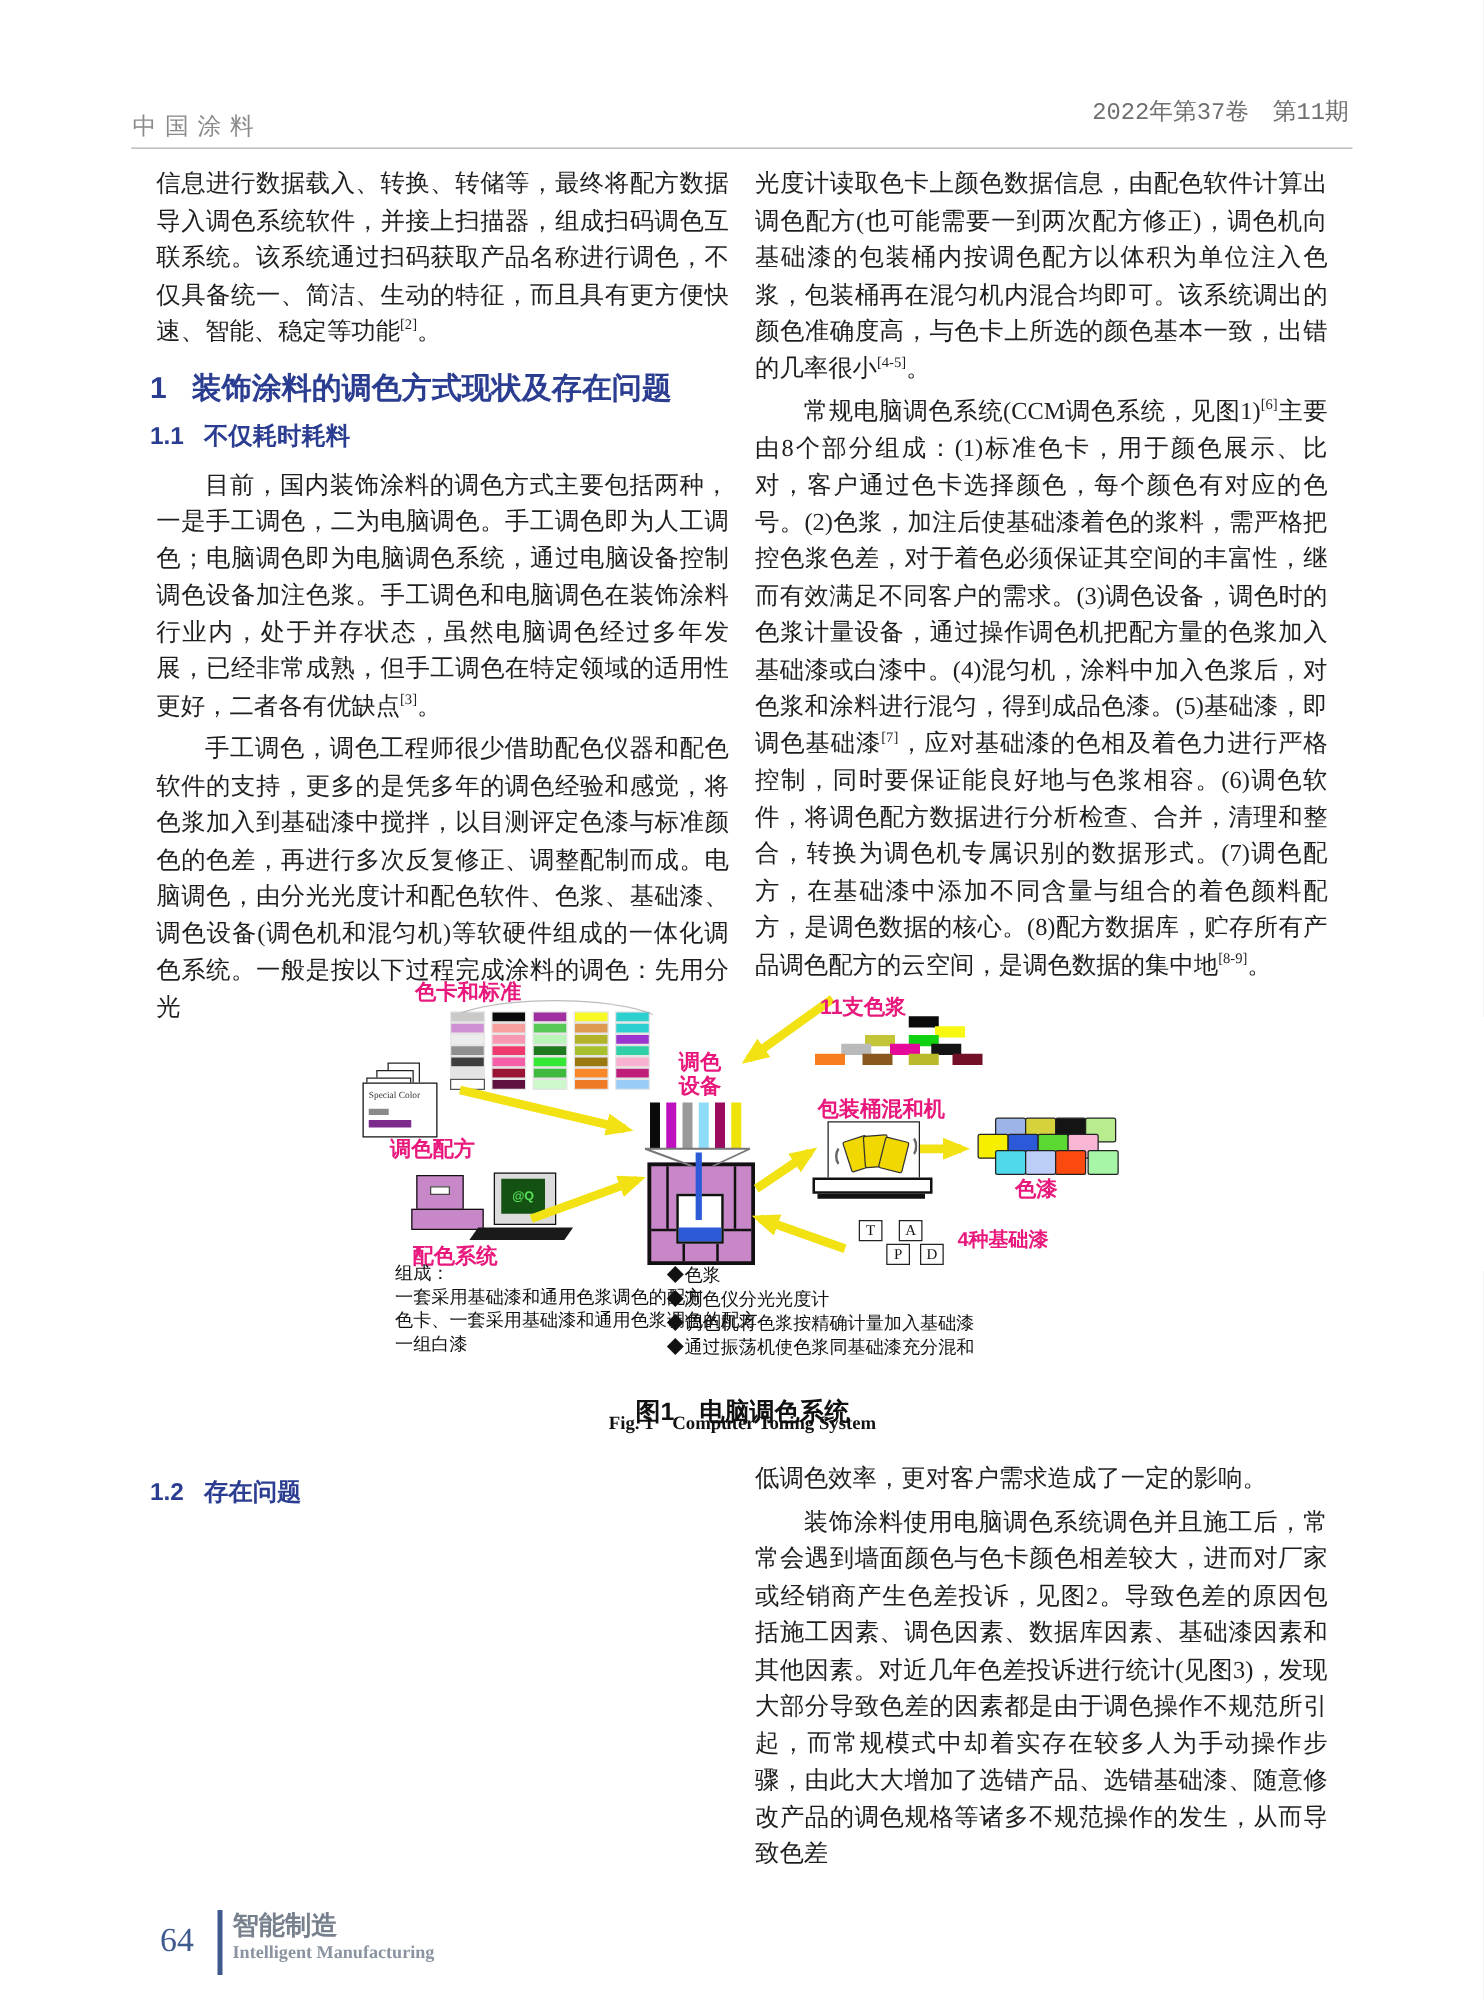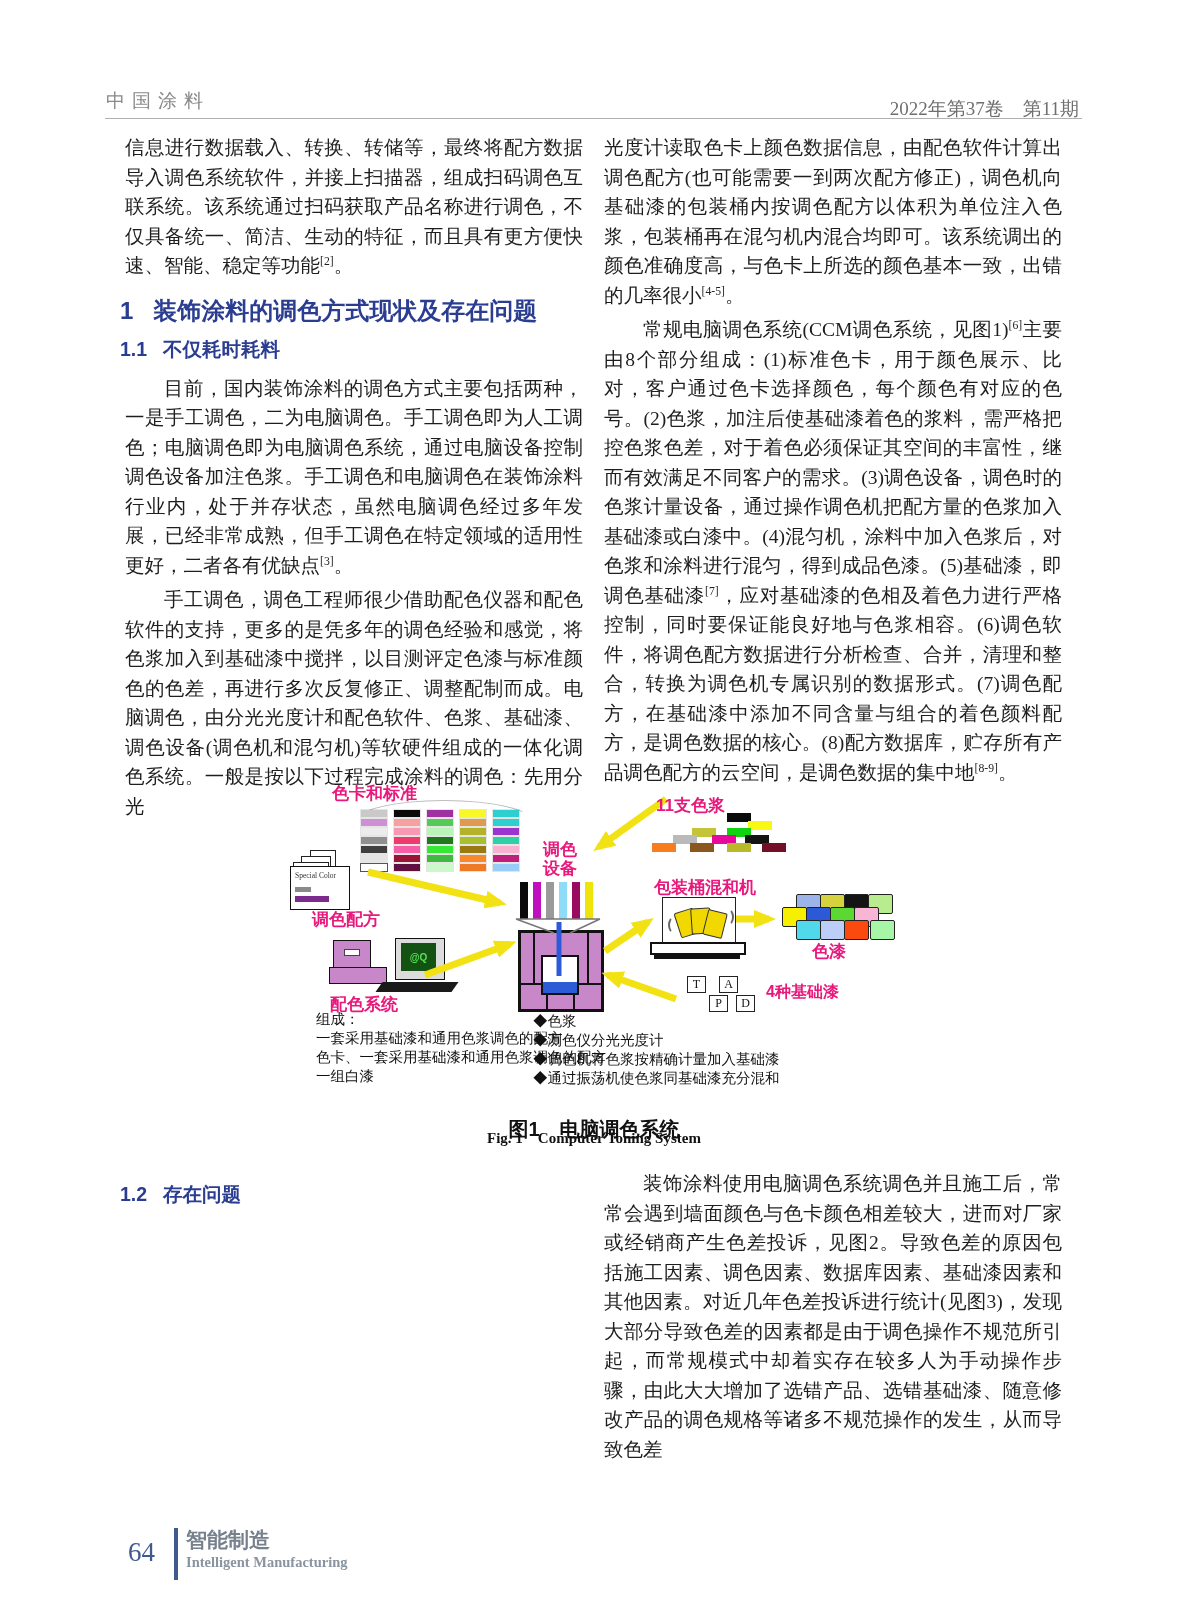--- a/index.html
+++ b/index.html
@@ -1,21 +1,21 @@
 <!DOCTYPE html>
 <html><head>
 <meta charset="utf-8">
 <style>
   html,body{margin:0;padding:0;background:#e9e9e9;}
   .page{position:relative;width:1187px;height:1600px;margin:0 auto;background:#ffffff;
         font-family:"Liberation Serif","DejaVu Serif",serif;color:#222;overflow:hidden;}
 
   
   .hdr-journal{position:absolute;left:106px;top:88px;font-size:19px;letter-spacing:7px;color:#8a8a8a;}
-  .hdr-issue{position:absolute;right:108px;top:96px;font-size:19px;color:#6f6f6f;}
+  .hdr-issue{position:absolute;right:108px;top:76px;font-size:19px;color:#6f6f6f;font-family:Liberation Mono, monospace;}
   .hdr-rule{position:absolute;left:105px;top:118px;width:977px;height:1px;background:#b0b0b0;}
 
   
   .col{position:absolute;width:468px;text-align:justify;font-size:19.5px;line-height:29.5px;color:#1e1e1e;}
   .col p{margin:5px;text-indent:2em;}
   .col p.noindent{text-indent:0;}
   sup{font-size:0.6em;line-height:0;}
   .col-left-top{left:120px;top:128px;}
   .col-right-top{left:599px;top:128px;}
   .col-left-bot{left:120px;top:1176px;}
@@ -345,20 +345,21 @@
   </div>
 
   <div class="col col-left-bot">
     <div class="h2">
       <span class="num">1.2</span>
       <span>存在问题</span>
     </div>
   </div>
 
   <div class="col col-right-bot">
+    <p class="noindent">低调色效率，更对客户需求造成了一定的影响。</p>
     <p>装饰涂料使用电脑调色系统调色并且施工后，常常会遇到墙面颜色与色卡颜色相差较大，进而对厂家或经销商产生色差投诉，见图2。导致色差的原因包括施工因素、调色因素、数据库因素、基础漆因素和其他因素。对近几年色差投诉进行统计(见图3)，发现大部分导致色差的因素都是由于调色操作不规范所引起，而常规模式中却着实存在较多人为手动操作步骤，由此大大增加了选错产品、选错基础漆、随意修改产品的调色规格等诸多不规范操作的发生，从而导致色差</p>
   </div>
 
   <div class="ftr-page">64</div>
   <div class="ftr-bar"></div>
   <div class="ftr-zh">智能制造</div>
   <div class="ftr-en">Intelligent Manufacturing</div>
 
 </div>
 

